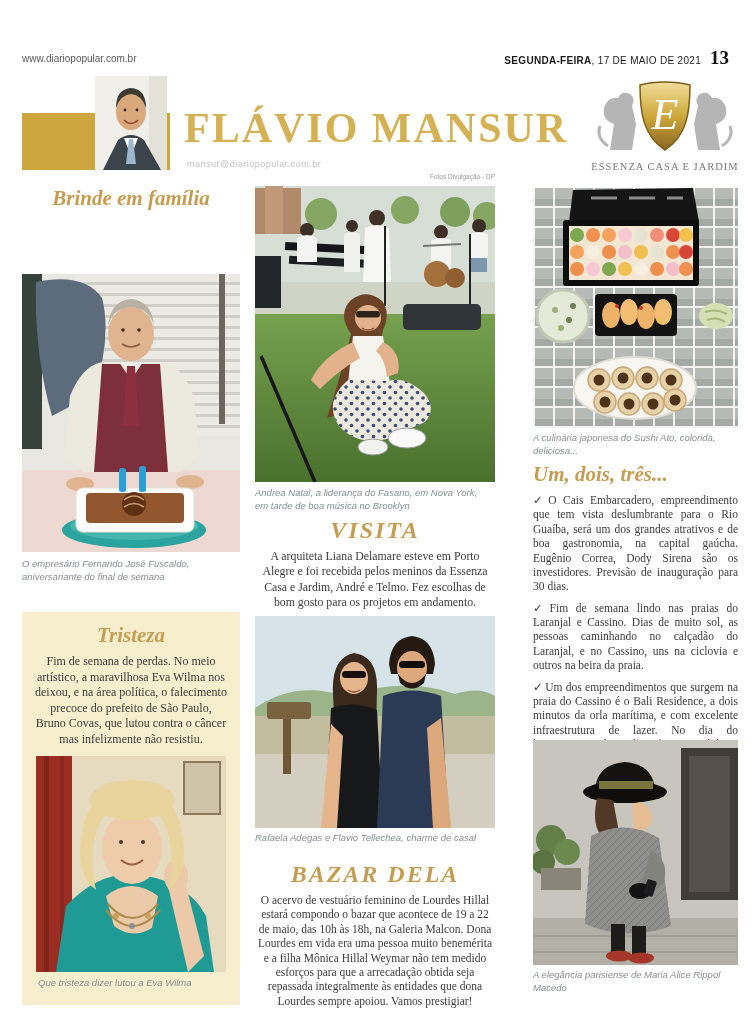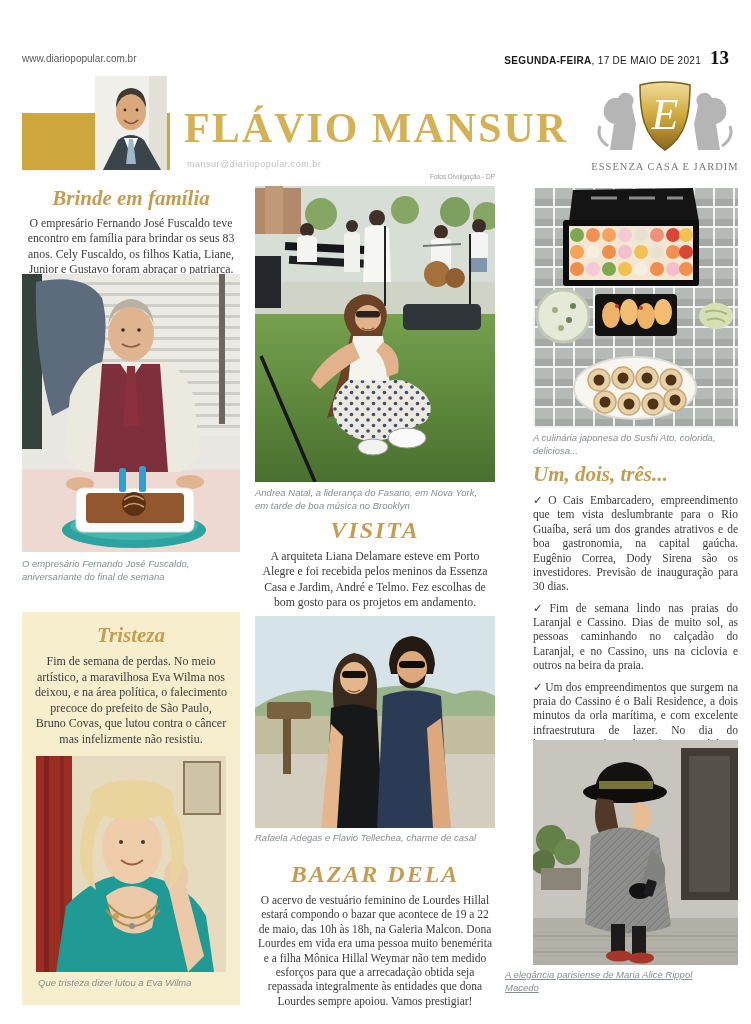--- a/index.html
+++ b/index.html
@@ -92,21 +92,20 @@
         <path d="M22,70 L26,44 Q14,40 16,28 Q20,16 30,18 Q34,10 42,14 Q48,18 44,26 L48,44 L44,70 Z"></path>
         <path d="M20,66 Q8,58 12,46" stroke="#b5b5b5" stroke-width="3" fill="none"></path>
       </g>
       <path d="M77,2 C91,2 102,5 102,5 C102,32 99,56 77,70 C55,56 52,32 52,5 C52,5 63,2 77,2 Z" fill="url(#gold)" stroke="#7a5d1d" stroke-width="1.5"></path>
       <text x="77" y="49" text-anchor="middle" font-family="'Liberation Serif',serif" font-style="italic" font-size="44" fill="#ffffff">E</text>
     </svg>
     <div class="brand-name">ESSENZA CASA E JARDIM</div>
   </div>
 
   <div class="sec-title col-left" style="top:186px;text-align:center;">Brinde em família</div>
-  <div class="body-txt col-left" style="top:216px;">O empresário Fernando José Fuscaldo teve encontro em família para brindar os seus 83 anos. Cely Fuscaldo, os filhos Katia, Liane, Junior e Gustavo foram abraçar o patriarca.</div>
 
   <div class="photo" style="left:22px;top:274px;width:218px;height:278px;">
     <svg viewBox="0 0 218 278">
       <defs>
         <pattern id="bl" width="10" height="11" patternUnits="userSpaceOnUse">
           <rect width="10" height="11" fill="#eceae4"></rect>
             <rect y="8" width="10" height="3" fill="#d0cfc7"></rect>
         </pattern>
       </defs>
       <rect width="218" height="278" fill="#e8e7e2"></rect>
@@ -364,15 +363,15 @@
       <path d="M58,96 Q92,78 126,98 L138,186 Q94,202 52,184 Z" fill="url(#herring)"></path>
       <path d="M118,110 Q138,122 130,144 L106,152 Z" fill="#82827e"></path>
       <ellipse cx="107" cy="151" rx="11" ry="8" fill="#121212"></ellipse>
       <rect x="112" y="140" width="10" height="16" rx="2" fill="#1c1c1e" transform="rotate(18 117 148)"></rect>
       <rect x="78" y="184" width="14" height="30" fill="#1d1c1a"></rect>
         <rect x="99" y="186" width="14" height="28" fill="#1d1c1a"></rect>
       <ellipse cx="86" cy="216" rx="13" ry="5.5" fill="#a5372a"></ellipse>
         <ellipse cx="108" cy="218" rx="13" ry="5.5" fill="#a5372a"></ellipse>
     </svg>
   </div>
-  <div class="caption" style="left:505px;top:969px;width:200px;text-decoration:underline;">A elegância parisiense de Maria Alice Rippol Macedo</div>
+  <div class="caption" style="left:533px;top:969px;width:200px;">A elegância parisiense de Maria Alice Rippol Macedo</div>
 
 </div>
 
 </body></html>

